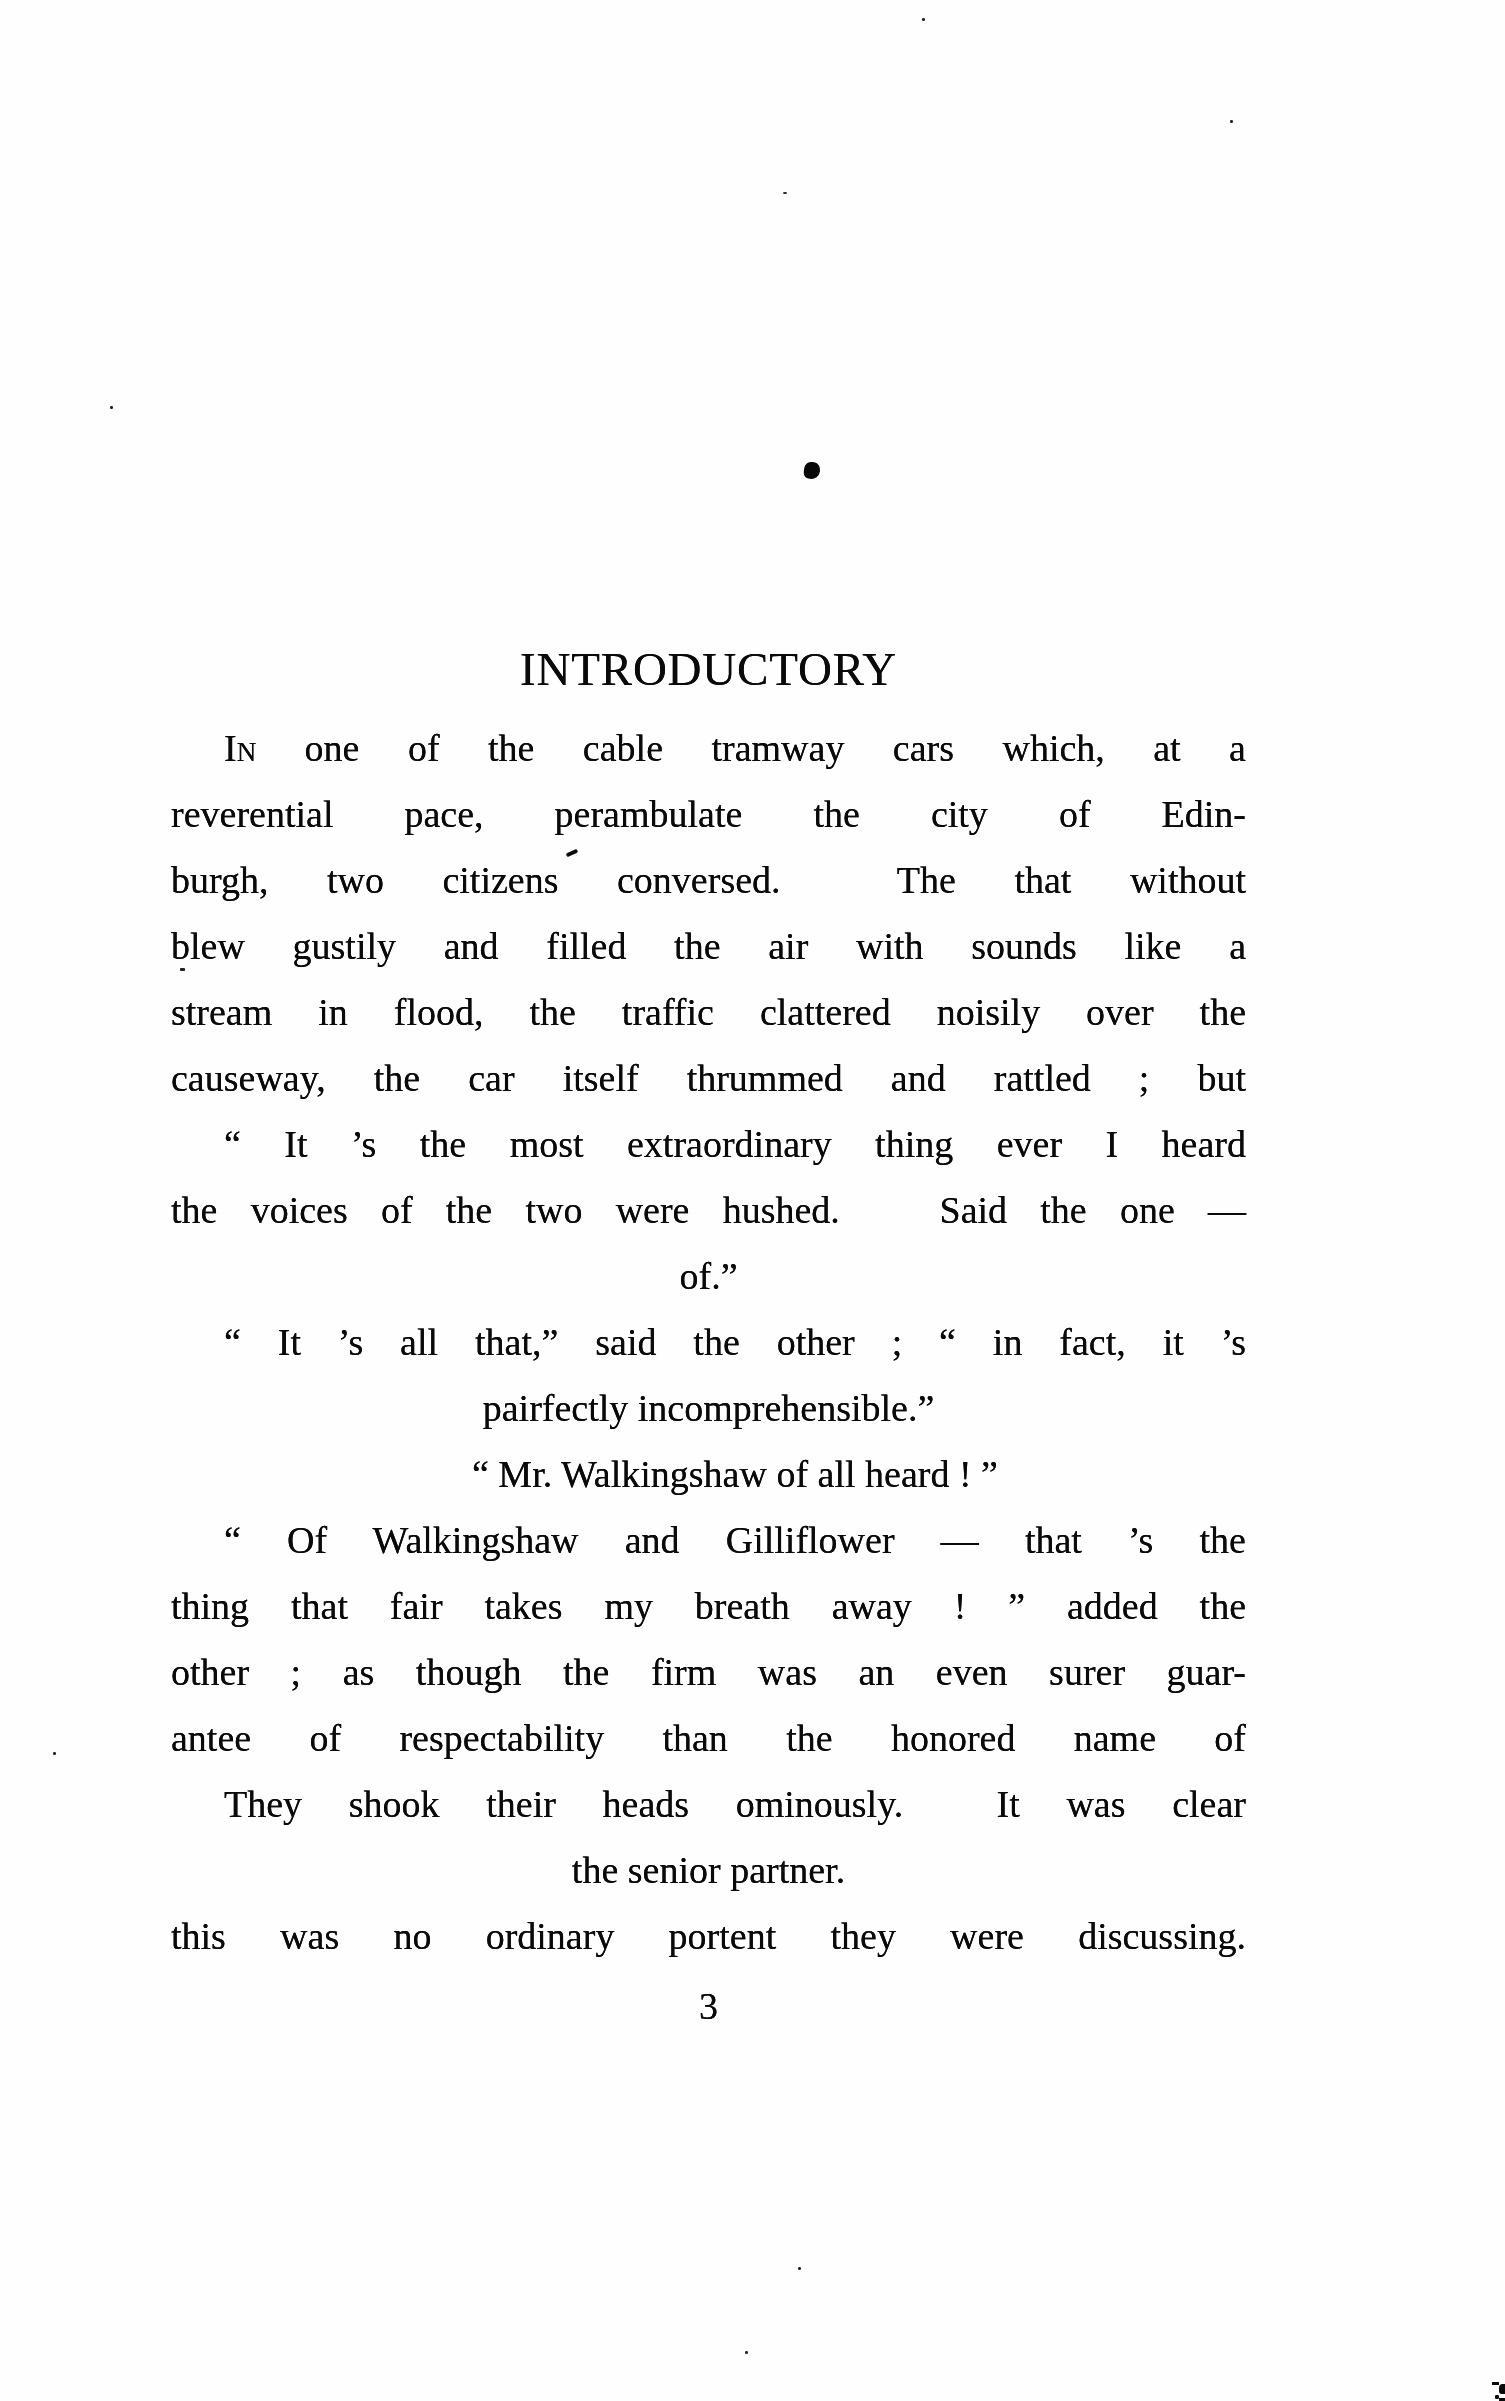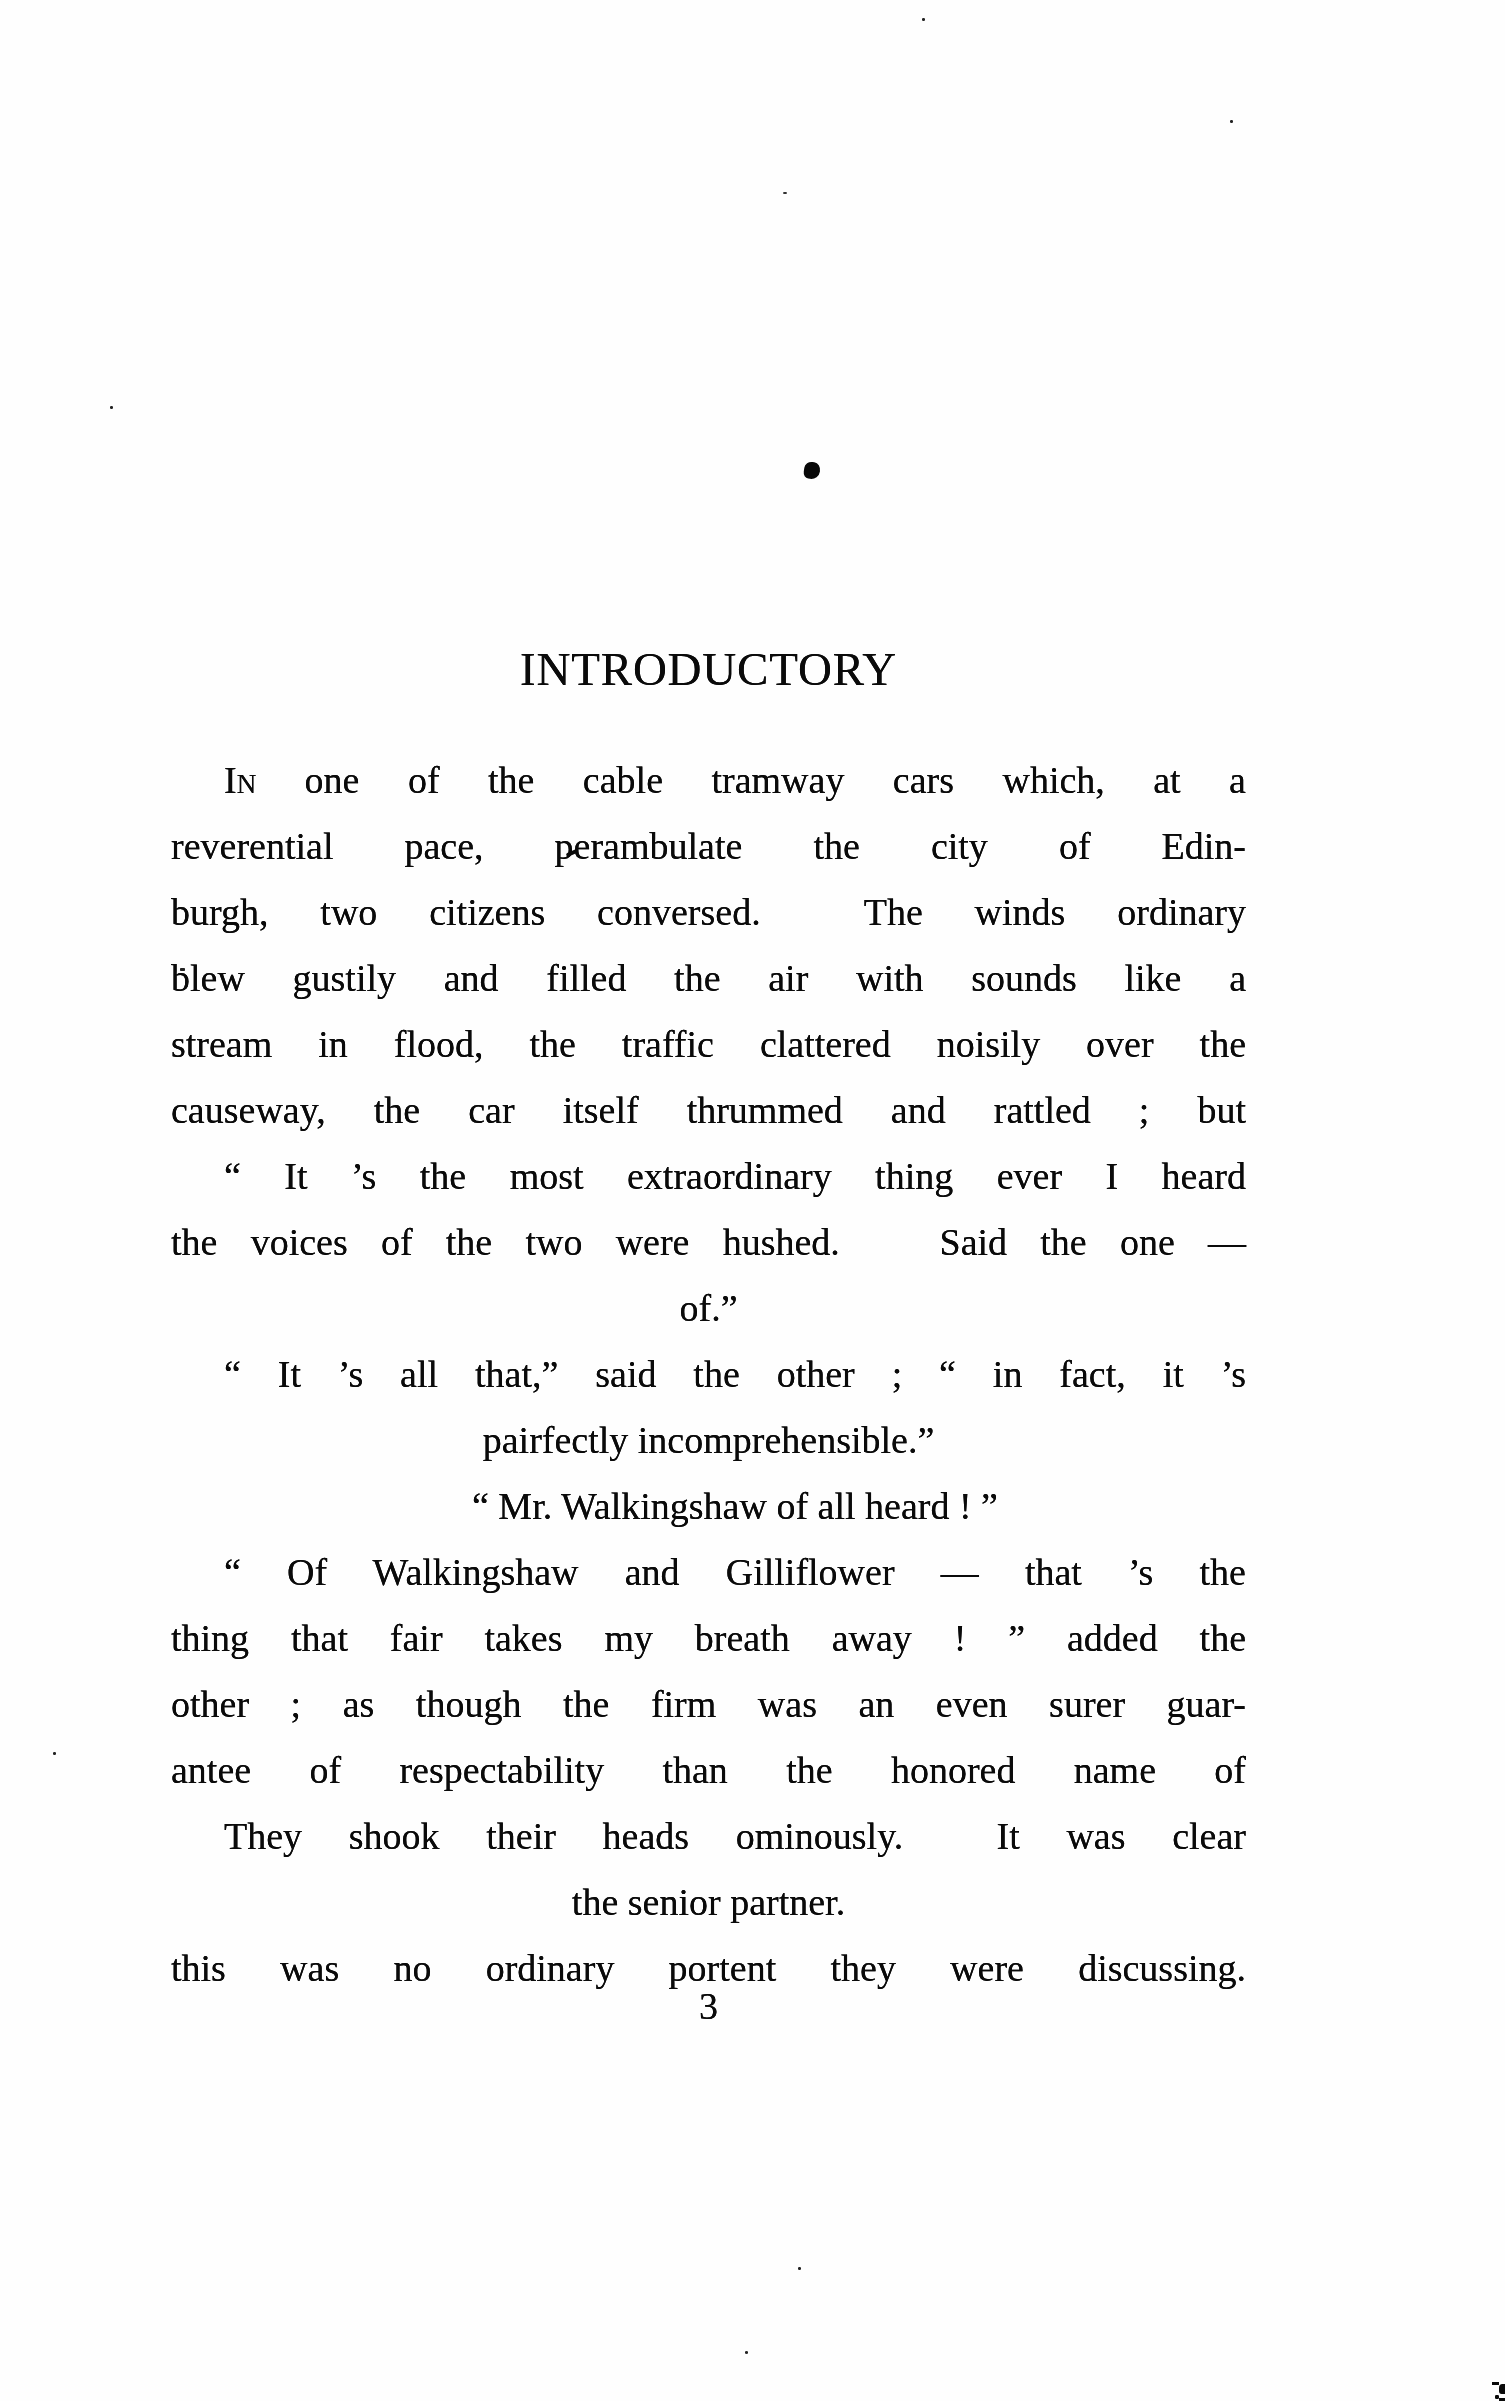--- a/index.html
+++ b/index.html
@@ -26,21 +26,21 @@
     font-size: 47px;
     line-height: 53px;
     letter-spacing: 0.8px;
     font-weight: normal;
     text-shadow: 0 0 0.6px currentColor;
     white-space: pre;
   }
   .body-text {
     position: absolute;
     left: 171px;
-    top: 747px;
+    top: 715px;
     width: 1075px;
     font-size: 38px;
     line-height: 66px;
     text-shadow: 0 0 0.6px currentColor;
   }
   .line {
     white-space: pre-wrap;
     text-align: center;
   }
   .line.jl {
@@ -111,21 +111,21 @@
   <span class="speck s2"></span>
   <span class="speck s3"></span>
   <span class="speck s4"></span>
   <span class="ink-blot"></span>
 
   <h1 class="chapter-title">INTRODUCTORY</h1>
 
   <div class="body-text">
     <div class="line jl indent"><span class="lead-smallcaps">In</span><span> one of the cable tramway cars which, at a</span></div>
     <div class="line jl">reverential pace, perambulate the city of Edin-</div>
-    <div class="line jl">burgh, two citizens conversed.  The winds ordinary</div>
+    <div class="line jl">burgh, two citizens conversed.  The that without</div>
     <div class="line jl">blew gustily and filled the air with sounds like a</div>
     <div class="line jl">stream in flood, the traffic clattered noisily over the</div>
     <div class="line jl">causeway, the car itself thrummed and rattled ; but</div>
     <div class="line jl indent">“ It ’s the most extraordinary thing ever I heard</div>
     <div class="line jl">the voices of the two were hushed.   Said the one —</div>
     <div class="line">of.”</div>
     <div class="line jl indent">“ It ’s all that,” said the other ; “ in fact, it ’s</div>
     <div class="line">pairfectly incomprehensible.”</div>
     <div class="line indent">“ Mr. Walkingshaw of all heard ! ”</div>
     <div class="line jl indent">“ Of Walkingshaw and Gilliflower — that ’s the</div>

